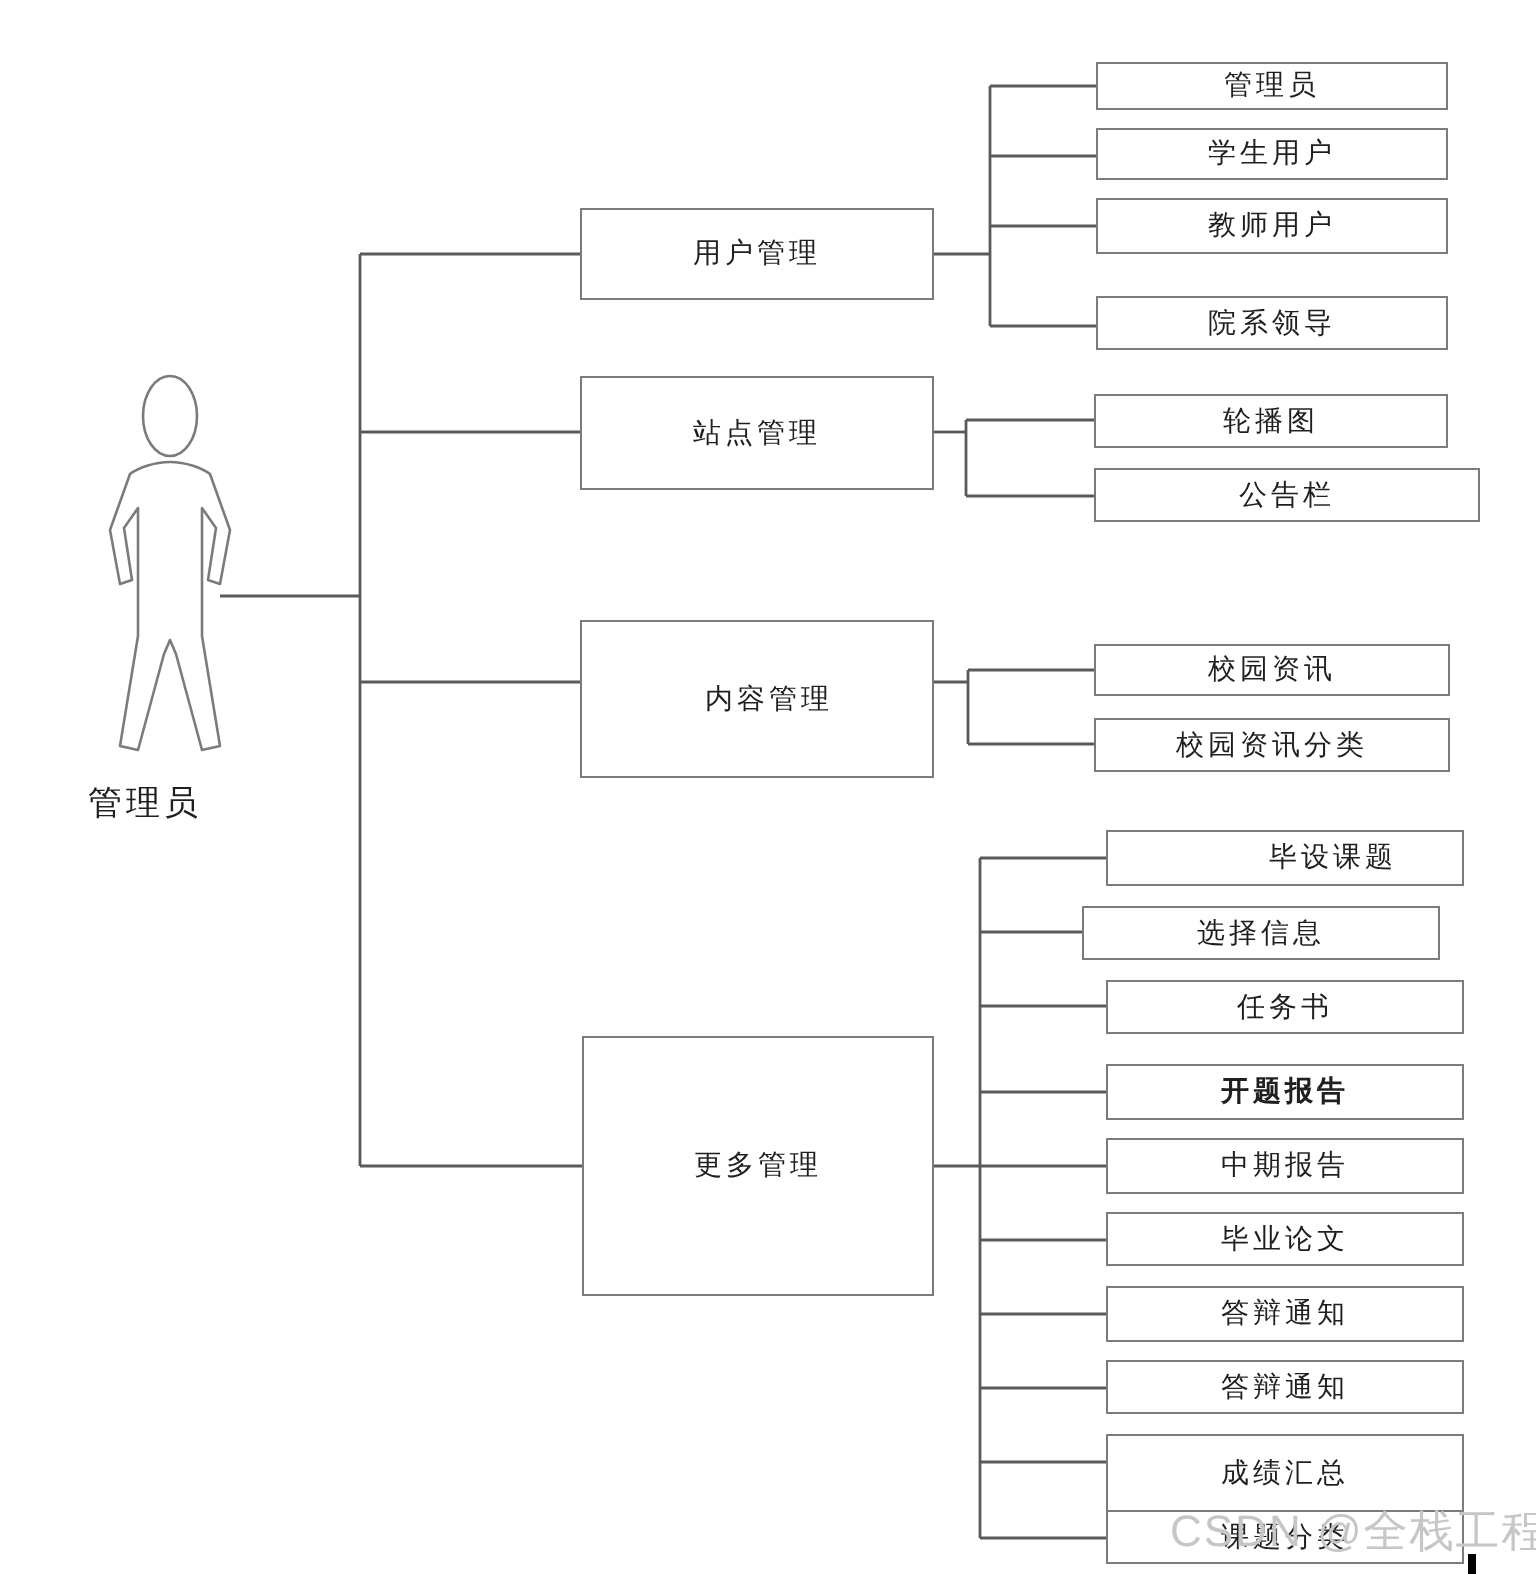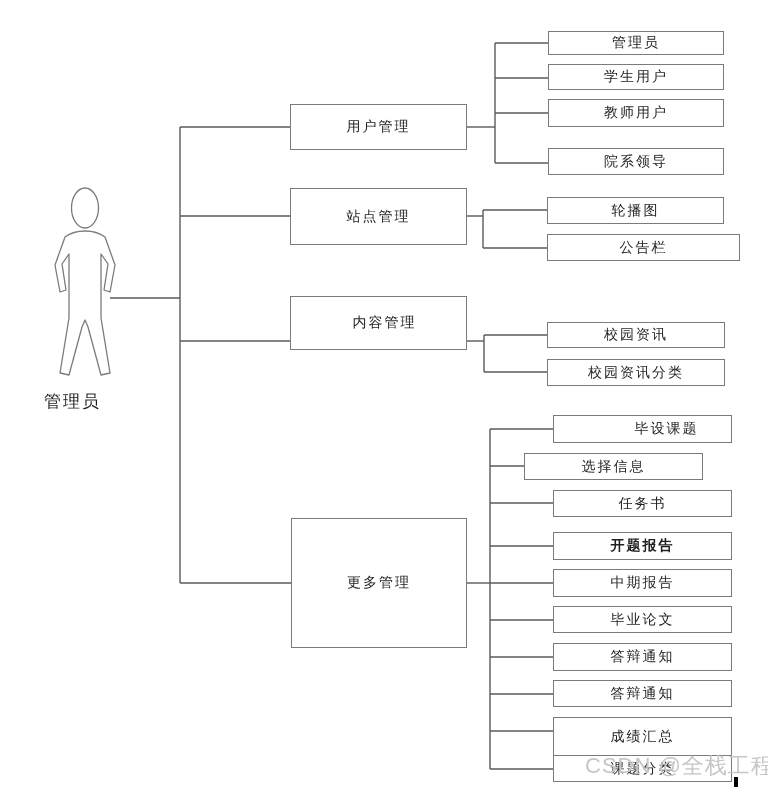--- a/index.html
+++ b/index.html
@@ -124,36 +124,36 @@
         L 69 375 L 60 373 L 69 318
         L 69 254 L 62 264 L 66 290 L 60 292 L 55 265 L 65 237
         C 69 234 77 231 85 231 Z"></path>
     </g>
   </svg>
 
   <div class="actor-label">管理员</div>
 
   <div class="node" style="left:290px; top:104px; width:177px; height:46px;">用户管理</div>
   <div class="node" style="left:290px; top:188px; width:177px; height:57px;">站点管理</div>
-  <div class="node" style="left:290px; top:296px; width:177px; height:54px;padding-left:12px;">内容管理</div>
+  <div class="node" style="left:290px; top:310px; width:177px; height:79px;padding-left:12px;">内容管理</div>
   <div class="node" style="left:291px; top:518px; width:176px; height:130px;">更多管理</div>
 
   <div class="node" style="left:548px; top:31px; width:176px; height:24px;">管理员</div>
   <div class="node" style="left:548px; top:64px; width:176px; height:26px;">学生用户</div>
   <div class="node" style="left:548px; top:99px; width:176px; height:28px;">教师用户</div>
   <div class="node" style="left:548px; top:148px; width:176px; height:27px;">院系领导</div>
 
   <div class="node" style="left:547px; top:197px; width:177px; height:27px;">轮播图</div>
   <div class="node" style="left:547px; top:234px; width:193px; height:27px;">公告栏</div>
 
   <div class="node" style="left:547px; top:322px; width:178px; height:26px;">校园资讯</div>
   <div class="node" style="left:547px; top:359px; width:178px; height:27px;">校园资讯分类</div>
 
   <div class="node" style="left:553px; top:415px; width:179px; height:28px;padding-left:48px;">毕设课题</div>
-  <div class="node" style="left:524px; top:453px; width:179px; height:27px;">选择信息</div>
+  <div class="node" style="left:541px; top:453px; width:179px; height:27px;">选择信息</div>
   <div class="node" style="left:553px; top:490px; width:179px; height:27px;">任务书</div>
   <div class="node" style="left:553px; top:532px; width:179px; height:28px;font-weight:bold;">开题报告</div>
   <div class="node" style="left:553px; top:569px; width:179px; height:28px;">中期报告</div>
   <div class="node" style="left:553px; top:606px; width:179px; height:27px;">毕业论文</div>
   <div class="node" style="left:553px; top:643px; width:179px; height:28px;">答辩通知</div>
   <div class="node" style="left:553px; top:680px; width:179px; height:27px;">答辩通知</div>
   <div class="node" style="left:553px; top:717px; width:179px; height:39px;">成绩汇总</div>
   <div class="node" style="left:553px; top:755px; width:179px; height:27px;">课题分类</div>
 
   <div class="watermark">CSDN @全栈工程司</div>

